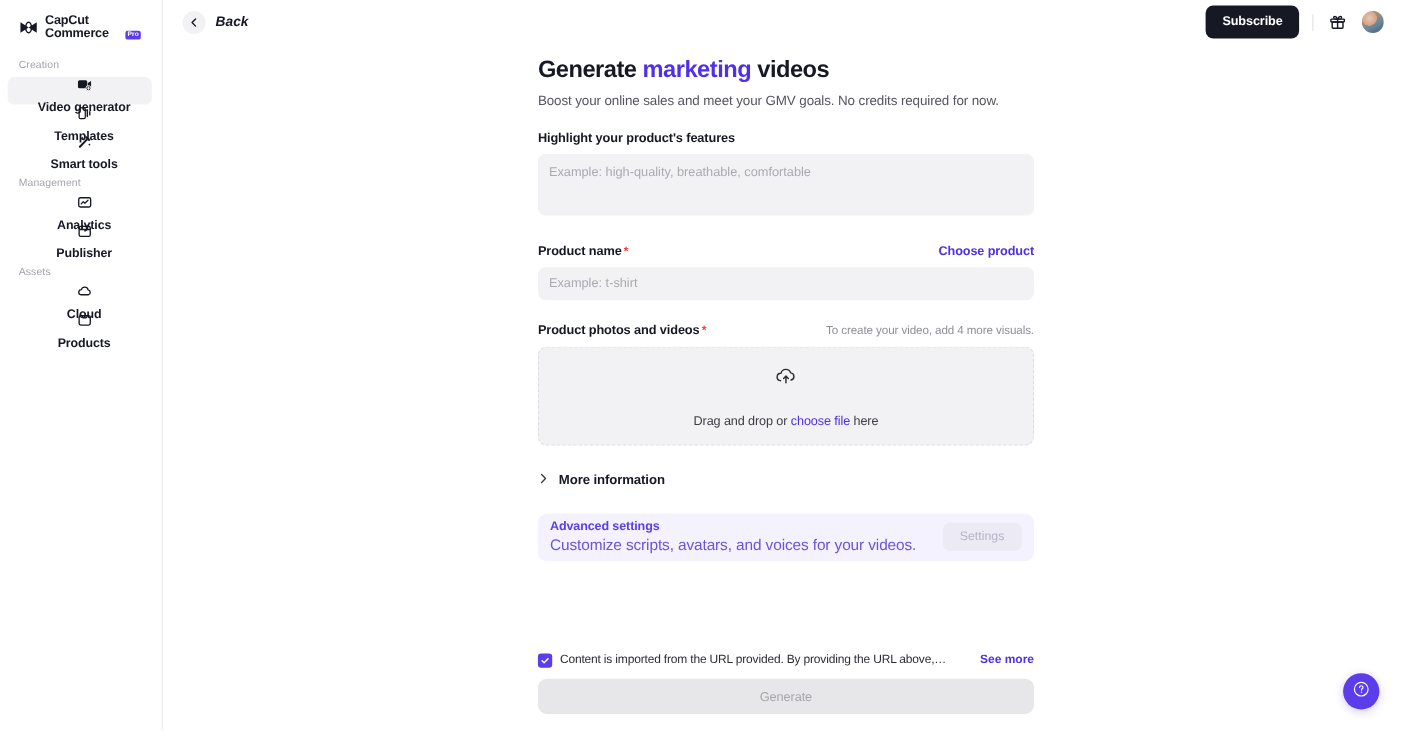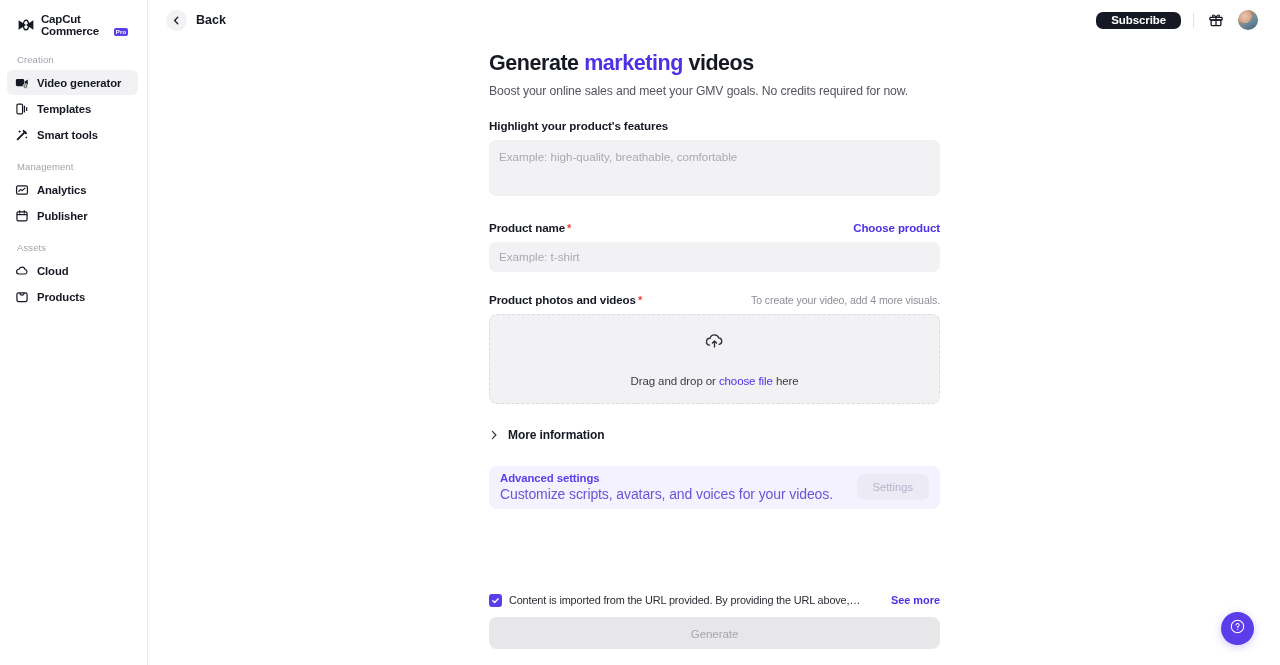--- a/index.html
+++ b/index.html
@@ -60,20 +60,21 @@
     gap: 8px;
     height: 25px;
     margin: 1px 9px 1px 7px;
     padding-left: 8px;
     border-radius: 6px;
     cursor: pointer;
     font-size: 11.3px;
     font-weight: 700;
     color: #161823;
     letter-spacing: -0.1px;
+    flex-direction: column;
   }
   .nav-item.active { background: #f2f2f4; }
   .nav-icon { width: 14px; height: 14px; flex: 0 0 14px; display: flex; align-items: center; justify-content: center; }
   .nav-icon svg { display: block; }
 
   
   .main {
     flex: 1;
     height: 665px;
     position: relative;
@@ -86,20 +87,21 @@
     padding: 0 22px 0 14px;
     position: relative;
   }
   .back-btn {
     display: flex;
     align-items: center;
     gap: 9px;
     cursor: pointer;
     padding: 4px 6px 4px 4px;
     border-radius: 8px;
+    font-style: italic;
   }
   .back-circle {
     width: 21px; height: 21px;
     border-radius: 50%;
     background: #f2f2f4;
     display: flex; align-items: center; justify-content: center;
   }
   .back-label { font-size: 12.5px; font-weight: 700; color: #161823; }
 
   .topbar-right {
@@ -108,21 +110,21 @@
     align-items: center;
     gap: 0px;
   }
   .subscribe-btn {
     background: #161823;
     color: #ffffff;
     font-size: 11.5px;
     font-weight: 700;
     border: none;
     border-radius: 7px;
-    height: 17px;
+    height: 30px;
     padding: 0 15px;
     cursor: pointer;
     font-family: "Liberation Sans", sans-serif;
     letter-spacing: -0.1px;
   }
   .divider-v { width: 1px; height: 15px; background: #e2e2e6; margin: 0 13px 0 12px; }
   .gift-btn { cursor: pointer; width: 18px; height: 18px; display:flex; align-items:center; justify-content:center; }
   .avatar {
     width: 20px; height: 20px; border-radius: 50%;
     margin-left: 13px;

